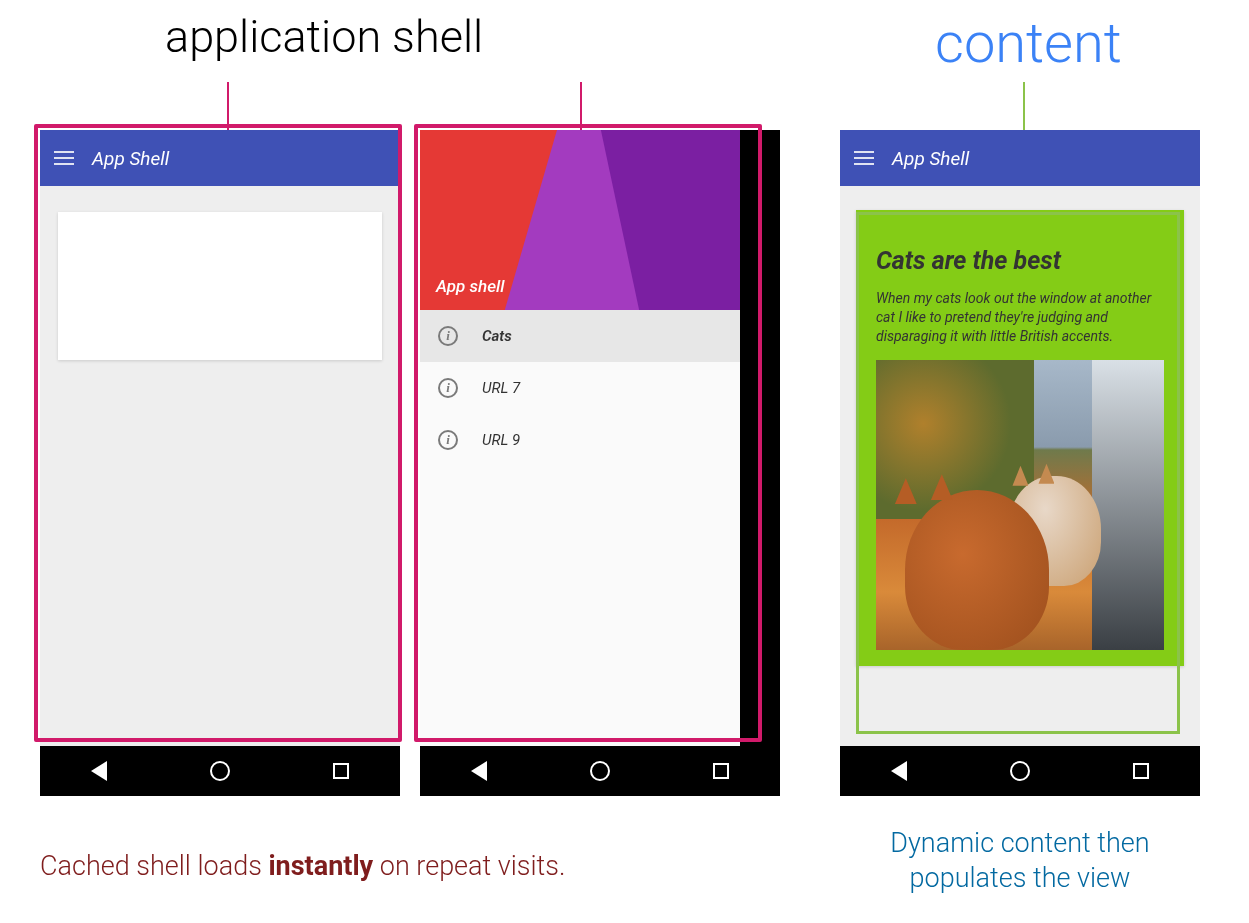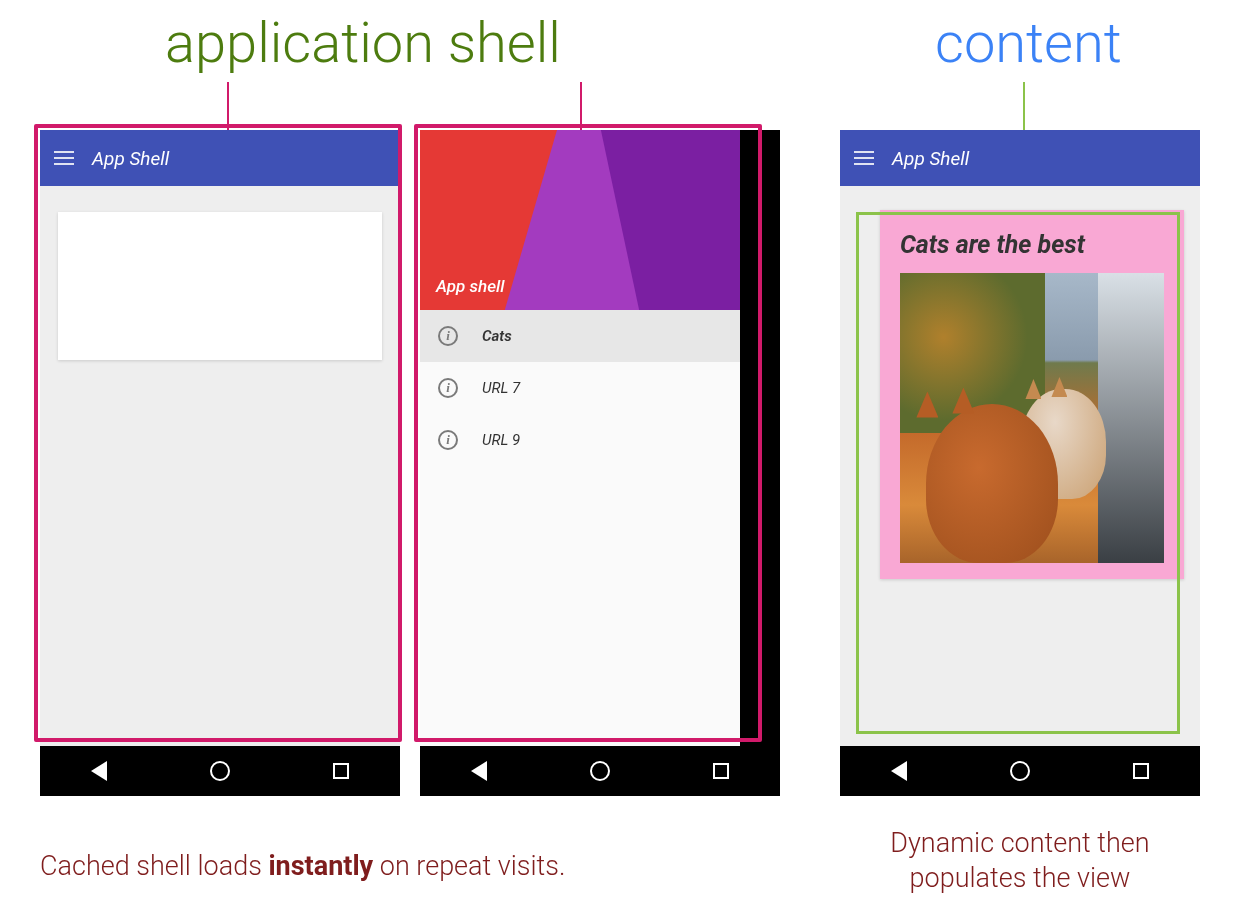--- a/index.html
+++ b/index.html
@@ -10,23 +10,23 @@
     height: 923px;
     position: relative;
     color: #4d4d4d;
   }
 
   
   .label-shell {
     position: absolute;
     left: 165px;
     top: 10px;
-    font-size: 56px;
+    font-size: 45px;
     font-weight: 300;
-    color: #4d7c0f;
+    color: #000000;
   }
   .label-content {
     position: absolute;
     left: 935px;
     top: 10px;
     font-size: 56px;
     font-weight: 300;
     color: #3b82f6;
   }
 
@@ -146,24 +146,23 @@
     border-radius: 50%;
     display: flex; align-items:center; justify-content:center;
     font-size: 13px; color:#7a7a7a; font-weight:bold;
     font-family: Georgia, serif;
   }
 
   
   .content-card {
     position: absolute;
     left: 16px; right: 16px; top: 24px;
-    background: #f9a8d4;
+    background: #84cc16;
     box-shadow: 0 1px 3px rgba(0,0,0,0.15);
-    padding: 20px 20px 16px;
-    margin-left: 24px;
+    padding: 36px 20px 16px;
   }
   .content-card h2 {
     font-size: 25px;
     font-weight: 700;
     color: #333;
     margin-bottom: 14px;
   }
   .content-card p {
     font-size: 14px;
     line-height: 1.35;
@@ -209,21 +208,21 @@
     color: #7f1d1d;
     font-weight: 300;
   }
   .caption1 b { font-weight: 700; }
   .caption2 {
     position:absolute;
     left: 840px; top: 826px;
     width: 360px;
     text-align: center;
     font-size: 27px;
-    color: #7f1d1d;
+    color: #0369a1;
     font-weight: 300;
     line-height: 1.3;
   }
 </style>
 </head>
 <body>
 
 <div class="label-shell">application shell</div>
 <div class="label-content">content</div>
 
@@ -288,20 +287,21 @@
     <span class="hamburger">
         <span></span>
         <span></span>
         <span></span>
       </span>
     <span>App Shell</span>
   </div>
   <div class="body-area">
     <div class="content-card">
       <h2>Cats are the best</h2>
+      <p>When my cats look out the window at another cat I like to pretend they're judging and disparaging it with little British accents.</p>
       <div class="cat-pic">
         <div class="trees"></div>
           <div class="window"></div>
           <div class="cat2"></div>
           <div class="cat1"></div>
       </div>
     </div>
   </div>
   <div class="navbar">
     <div class="nav-back"></div>

